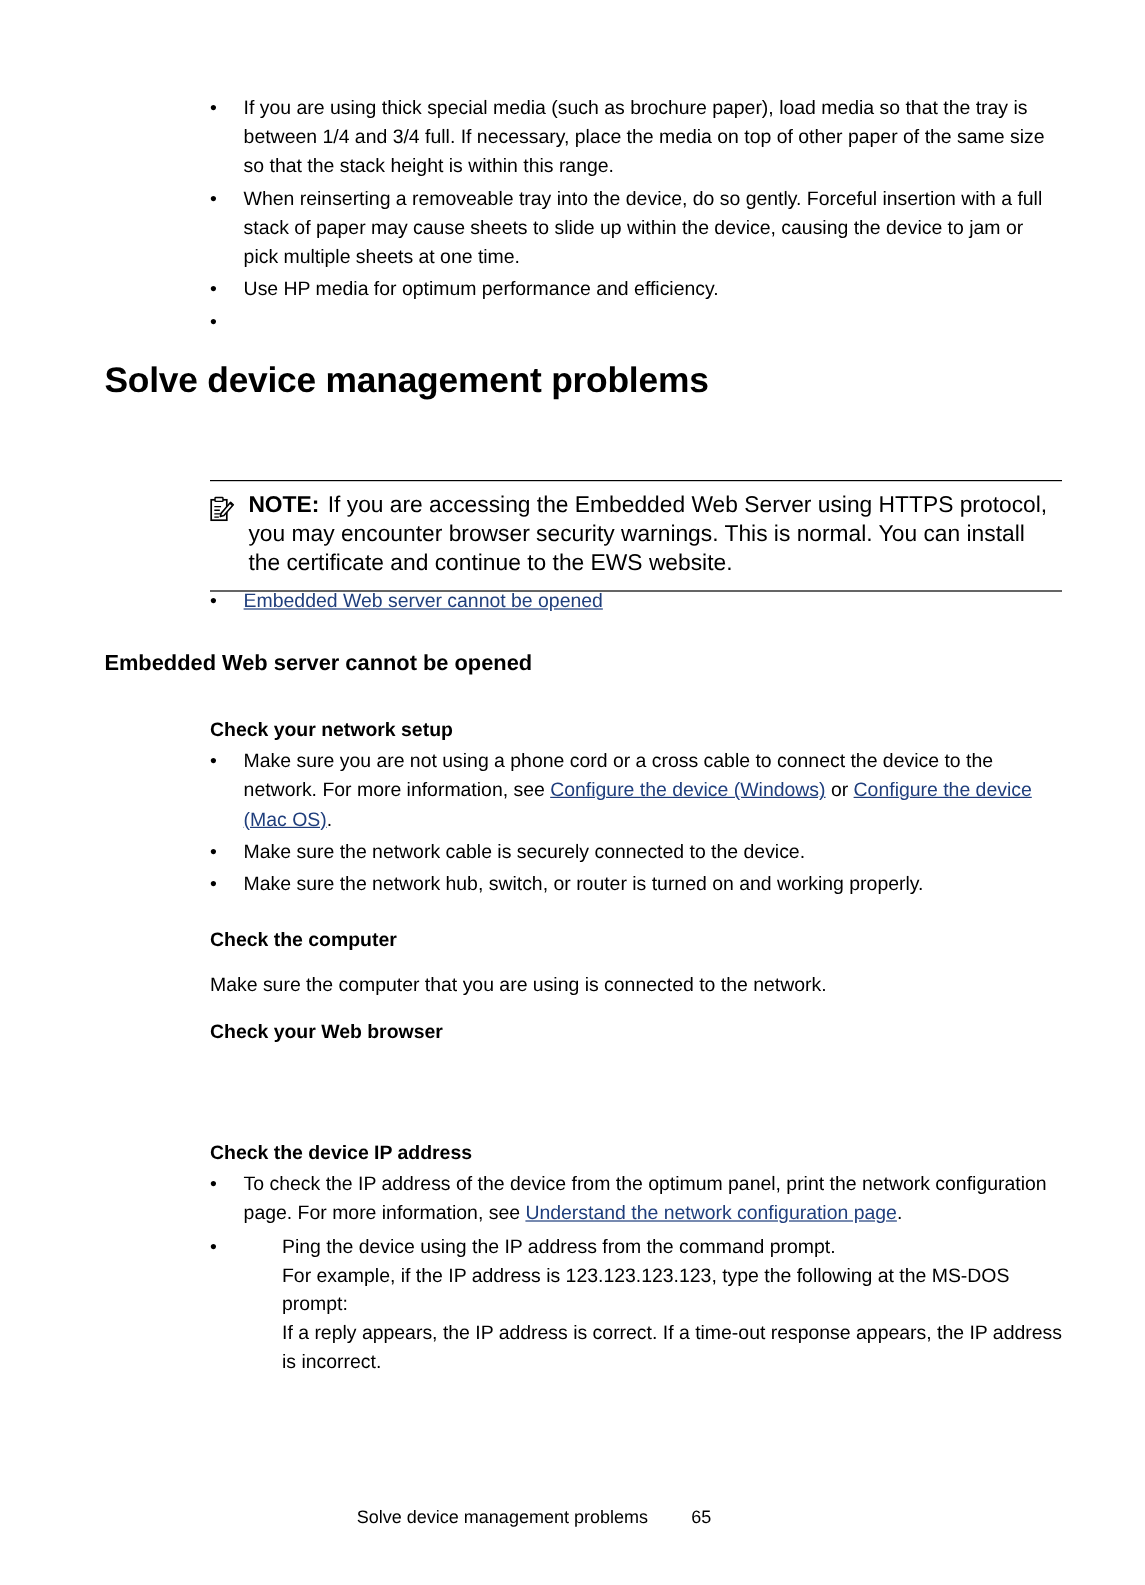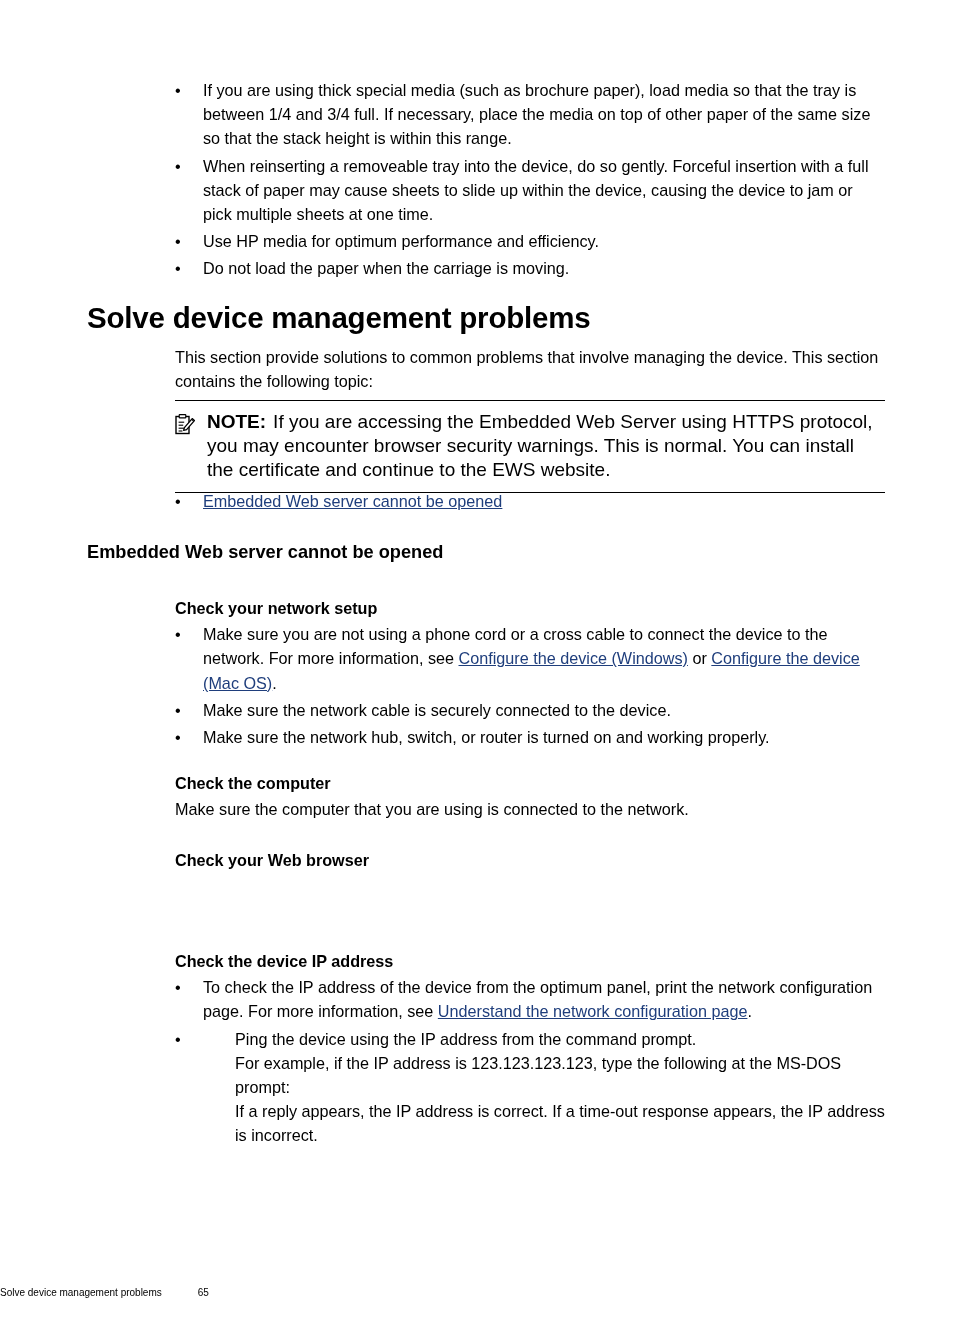--- a/index.html
+++ b/index.html
@@ -141,21 +141,21 @@
   .sec-computer { position: absolute; left: 175px; top: 771px; width: 712px; }
   .sec-browser  { position: absolute; left: 175px; top: 848px; width: 712px; }
   .sec-ip       { position: absolute; left: 175px; top: 949px; width: 712px; }
 
   .sec-network ul.bl { margin-top: 2px; }
   .sec-ip ul.bl { margin-top: 2px; }
 
   .para-after-h {
     font-size: 16.2px;
     line-height: 24.2px;
-    margin-top: 2px;
+    margin-top: 14px;
   }
 
   .code {
     font-family: "Liberation Mono", monospace;
     font-size: 15.4px;
     line-height: 24.2px;
     letter-spacing: 0.2px;
   }
 
   .sub-para {
@@ -169,25 +169,24 @@
     text-decoration: underline;
     cursor: pointer;
   }
 
   
   .footer {
     position: absolute;
     left: 0;
     top: 1256px;
     width: 890px;
-    text-align: left;
-    font-size: 10px;
+    text-align: center;
+    font-size: 15px;
     line-height: 18px;
     color: #000;
-    margin-top: 28px;
   }
   .footer .f-title { }
   .footer .f-num { display: inline-block; margin-left: 36px; }
 </style>
 </head>
 <body>
 
 <div class="page">
 
   <ul class="bl top-list">
@@ -198,27 +197,25 @@
     <li>
       <span class="bullet">•</span>
       <span>When reinserting a removeable tray into the device, do so gently. Forceful insertion with a full stack of paper may cause sheets to slide up within the device, causing the device to jam or pick multiple sheets at one time.</span>
     </li>
     <li>
       <span class="bullet">•</span>
       <span>Use HP media for optimum performance and efficiency.</span>
     </li>
     <li>
       <span class="bullet">•</span>
-      <span>Do not load the paper when the carriage is moving.</span>
     </li>
   </ul>
 
   <div class="h1">Solve device management problems</div>
 
-  <div class="body-text intro">This section provide solutions to common problems that involve managing the device. This section contains the following topic:</div>
 
   <div class="note-box">
     <div class="note-inner">
       <span class="note-icon">
         <svg width="21" height="22" viewBox="0 0 21 22" xmlns="http://www.w3.org/2000/svg">
           <rect x="1" y="3.5" width="13" height="17" fill="#ffffff" stroke="#000000" stroke-width="1.4"></rect>
           <rect x="4.2" y="1.6" width="6.6" height="3.2" rx="0.6" fill="#ffffff" stroke="#000000" stroke-width="1.2"></rect>
           <line x1="3.6" y1="9.2" x2="9.2" y2="9.2" stroke="#000000" stroke-width="1.1"></line>
           <line x1="3.6" y1="12.2" x2="8.2" y2="12.2" stroke="#000000" stroke-width="1.1"></line>
           <line x1="3.6" y1="15.2" x2="10.4" y2="15.2" stroke="#000000" stroke-width="1.1"></line>

